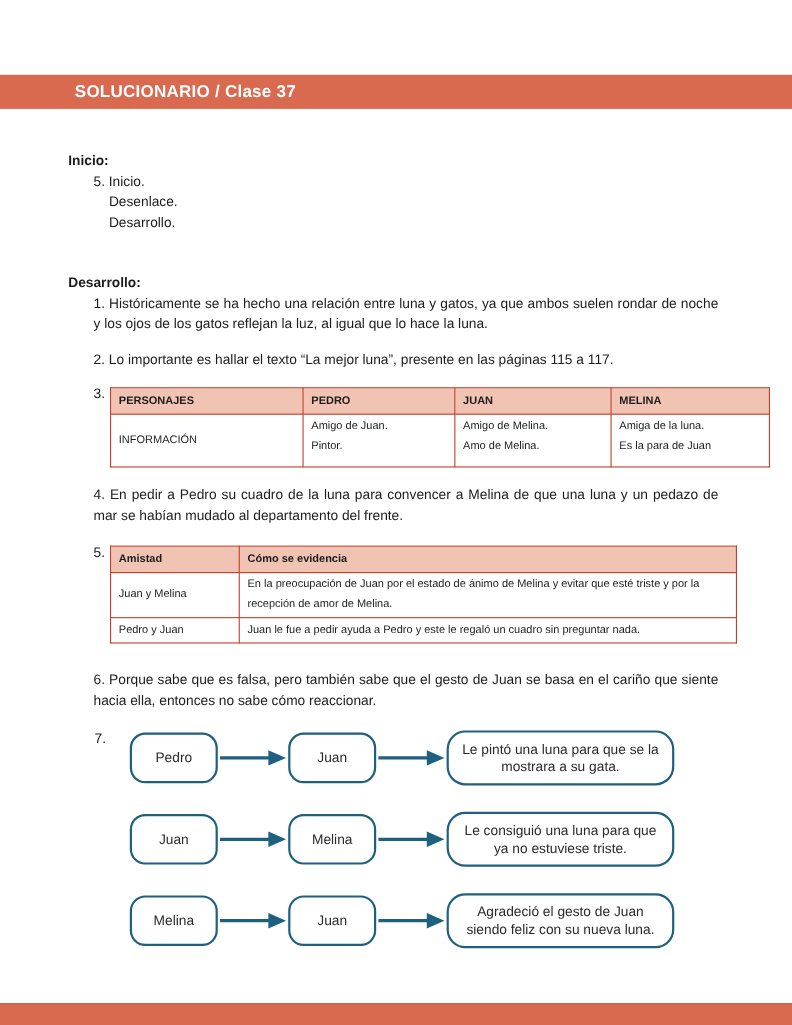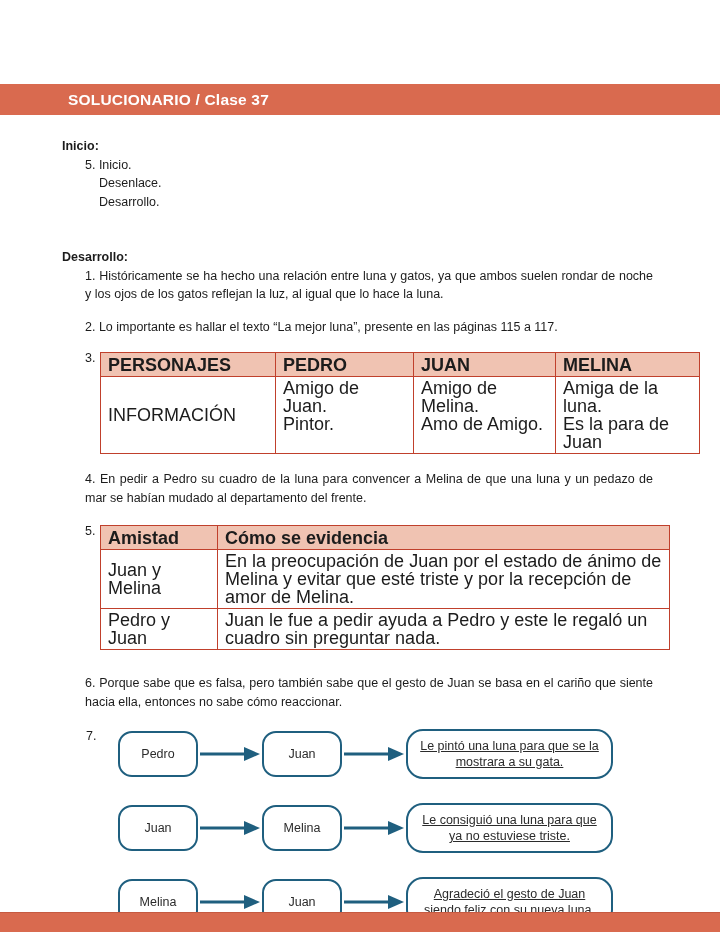--- a/index.html
+++ b/index.html
@@ -5,21 +5,21 @@
   html, body { margin: 0; padding: 0; }
   body {
     width: 720px; height: 932px;
     background: #ffffff;
     font-family: "Liberation Sans", sans-serif;
     color: #1c1c1c;
     position: relative;
     overflow: hidden;
   }
   .header-bar {
-    position: absolute; top: 84px; left: 0; width: 720px; height: 31px;
+    position: absolute; top: 68px; left: 0; width: 720px; height: 31px;
     background: #d96a4f;
     display: flex; align-items: center;
     box-sizing: border-box; padding-left: 68px;
   }
   .header-bar .title {
     color: #ffffff; font-weight: bold; font-size: 15.5px; letter-spacing: 0.2px;
   }
   .content {
     position: absolute; top: 109px; left: 62px; width: 591px;
     font-size: 12.5px; line-height: 18.5px;
@@ -32,21 +32,21 @@
   .gap14 { height: 14px; }
   .gap16 { height: 16px; }
   .gap18 { height: 18px; }
   .gap24 { height: 24px; }
 
   .numbered-block { position: relative; margin-left: 38px; }
   .block-num { position: absolute; left: -15px; top: -3px; font-size: 12.5px; }
 
   table.red-table {
     border-collapse: collapse; table-layout: fixed; width: 553px;
-    font-size: 18px; line-height: 18px;
+    font-size: 10px; line-height: 18px;
   }
   table.red-table td, table.red-table th {
     border: 1.6px solid #c0402c; padding: 2px 7px; vertical-align: top;
     text-align: left; font-weight: normal;
   }
   table.red-table tr.head td {
     background: #f0c3b2; font-weight: bold; height: 19px; vertical-align: middle;
   }
   .center { text-align: center; }
   .vmid { vertical-align: middle !important; }
@@ -57,21 +57,21 @@
 
   .diagram { position: relative; margin-left: 56px; }
   .dg-row { display: flex; align-items: center; height: 50px; margin-bottom: 24px; }
   .dg-box {
     box-sizing: border-box; background: #ffffff;
     border: 2.5px solid #1f5f7f; border-radius: 14px;
     display: flex; align-items: center; justify-content: center;
     color: #2b2b2b; font-size: 12.5px; text-align: center;
   }
   .dg-small { width: 80px; height: 46px; }
-  .dg-big   { width: 207px; height: 50px; border-radius: 17px; line-height: 16.5px; padding: 2px 6px; text-decoration: underline; }
+  .dg-big   { width: 207px; height: 50px; border-radius: 17px; line-height: 16.5px; padding: 2px 6px; }
   .dg-arrow { width: 62px; height: 16px; margin: 0 1px; flex: 0 0 auto; }
   .bottom-bar {
     position: absolute; left: 0; bottom: 0; width: 720px; height: 19px;
     background: #d96a4f; border-top: 1px solid #c65a41;
   }
 </style>
 </head>
 <body>
 
 <div class="header-bar">
@@ -104,21 +104,21 @@
         <td class="t1-c3 center">MELINA</td>
       </tr>
       <tr class="row-tall">
         <td class="bold vmid">INFORMACIÓN</td>
         <td>
           <div>Amigo de Juan.</div>
           <div>Pintor.</div>
         </td>
         <td>
           <div>Amigo de Melina.</div>
-          <div>Amo de Amigo.</div>
+          <div>Amo de Melina.</div>
         </td>
         <td>
           <div>Amiga de la luna.</div>
           <div>Es la para de Juan</div>
         </td>
       </tr>
     </tbody>
       </table>
   </div>
 

